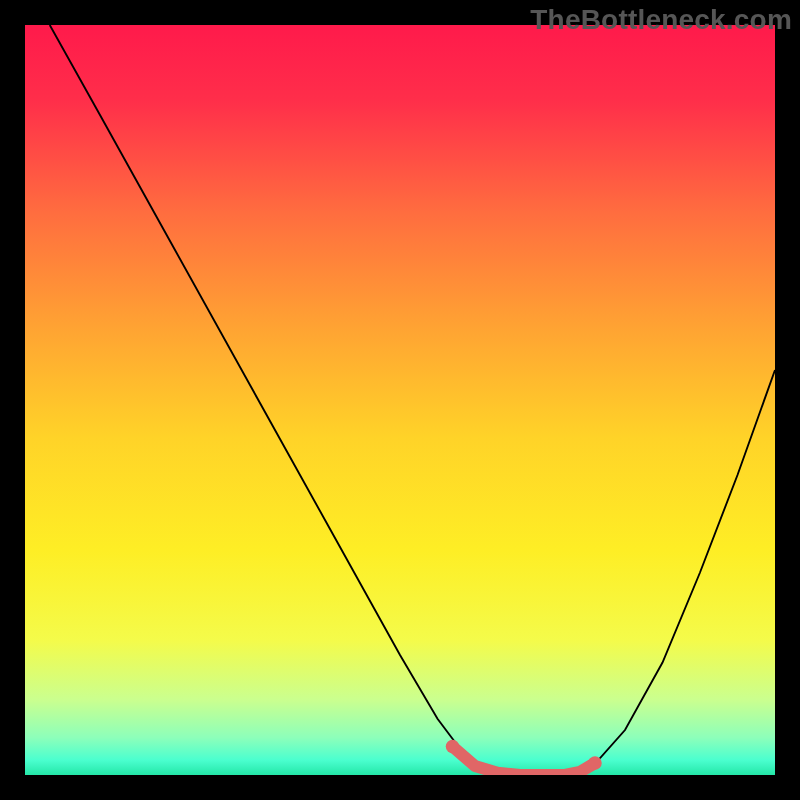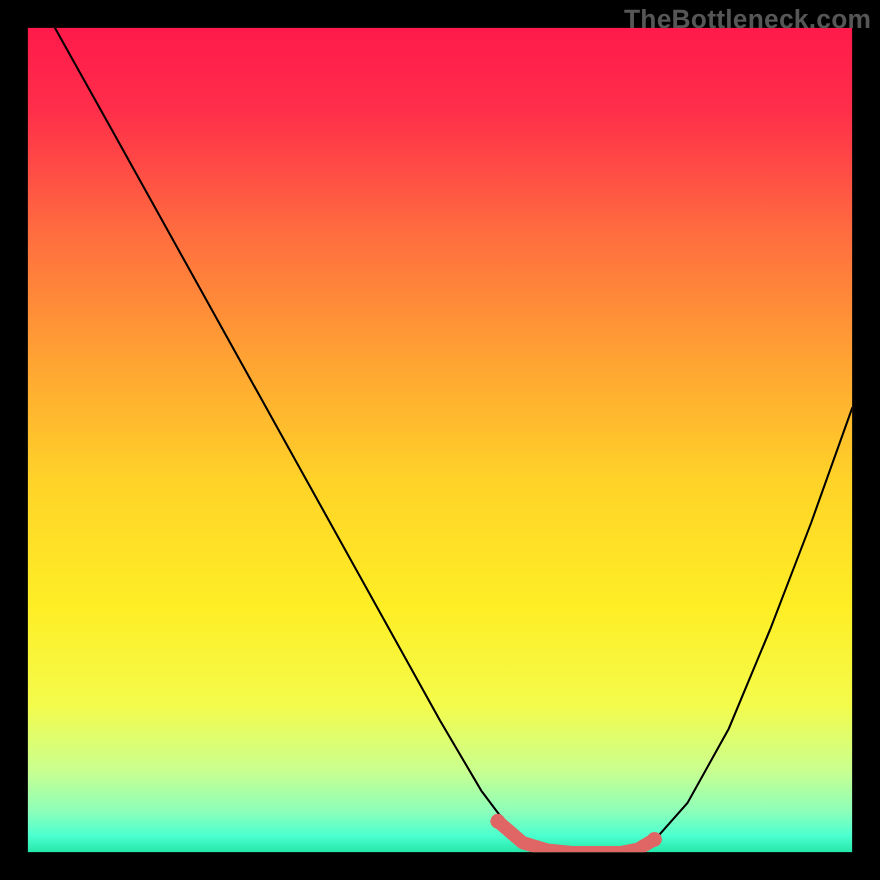--- a/index.html
+++ b/index.html
@@ -8,21 +8,21 @@
     position: relative;
     width: 800px;
     height: 800px;
     background: #000;
   }
   .attribution {
     position: absolute;
     top: 4px;
     right: 8px;
     font-family: Arial, Helvetica, sans-serif;
-    font-size: 24px;
+    font-size: 28px;
     font-weight: bold;
     color: #565656;
     letter-spacing: 0.2px;
     z-index: 10;
   }
   .plot {
     position: absolute;
     left: 25px;
     top: 25px;
     width: 750px;

